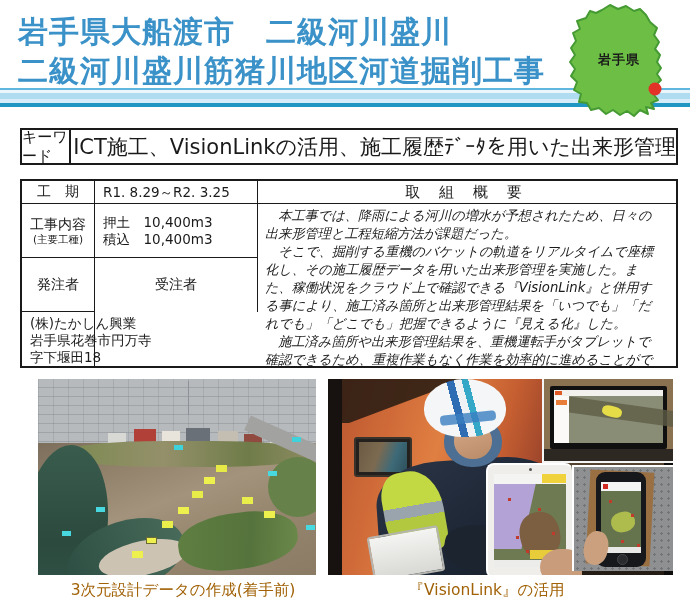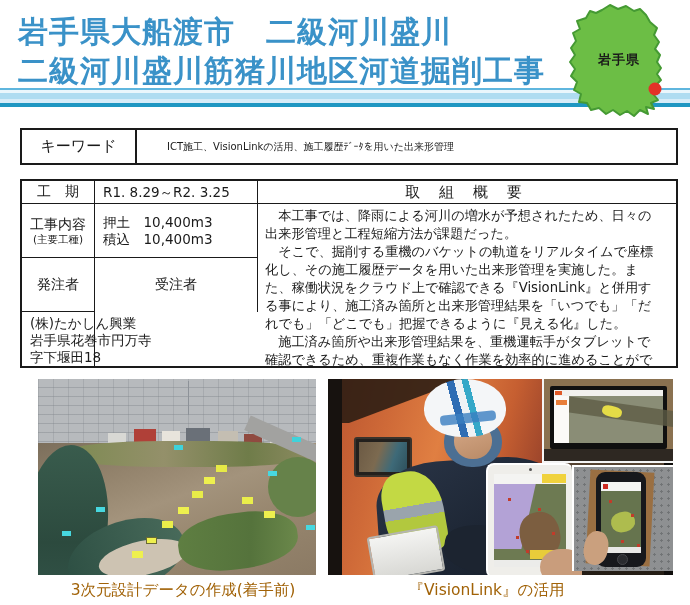--- a/index.html
+++ b/index.html
@@ -19,37 +19,37 @@
       #D6ECF8 11px, #D6ECF8 15px,
       #1F97C2 15px, #1F97C2 19px);
   }
   .map-wrap { position:absolute; left:562px; top:2px; width:125px; height:122px; z-index:4; }
   
   .kw-table {
     position:absolute; left:20px; top:128px; width:658px; height:37px; box-sizing:border-box;
     border:2px solid #1a1a1a; display:flex; align-items:stretch; background:#fff;
   }
   .kw-label { width:113px; border-right:2px solid #1a1a1a; display:flex; align-items:center; justify-content:center; font-size:15px; }
-  .kw-value { flex:1; display:flex; align-items:center; padding-left:30px; font-size:10px; white-space:nowrap; }
+  .kw-value { flex:1; display:flex; align-items:center; padding-left:2px; font-size:21px; white-space:nowrap; }
   
   .info-table {
     position:absolute; left:20px; top:179px; width:658px; height:189px; box-sizing:border-box;
     border:2px solid #1a1a1a; display:grid; background:#fff;
     grid-template-columns:73px 163px 1fr; grid-template-rows:23px 54px 54px 1fr;
     font-size:13.5px;
   }
   .info-table > div { box-sizing:border-box; }
   .bdr { border-right:1.5px solid #1a1a1a; }
   .bdb { border-bottom:1.5px solid #1a1a1a; }
   .lblcell { display:flex; flex-direction:column; align-items:center; justify-content:center; font-size:14px; }
   .valcell { padding:3px 4px 2px 8px; display:flex; flex-direction:column; justify-content:center; }
   .valcell div { line-height:17px; white-space:nowrap; }
   .sublabel { font-size:10.5px; line-height:11px; }
   .ov-header { display:flex; align-items:center; justify-content:center; letter-spacing:7px; font-size:15px;text-align:right; }
-  .ov-body { grid-column:3; grid-row:2 / 5; padding:3px 16px 0 7px; overflow:hidden; }
+  .ov-body { grid-column:3; grid-row:2 / 5; padding:3px 16px 0 7px; overflow:hidden;font-style:italic; }
   .ov-body p { margin:0; text-indent:1em; font-size:13.2px; line-height:18px; }
   
   .photo { position:absolute; overflow:hidden; }
   .photo-left { left:38px; top:379px; width:278px; height:196px; background:#9b8b74; }
   .caption { position:absolute; top:580px; text-align:center; font-size:15.5px; color:#a16207; }
   .caption-left { left:38px; width:290px; }
   .caption-right { left:314px; width:345px; }
   
   .p-sky { position:absolute; left:0; right:0; top:0; height:72px;
     background-color:#b7babd;

